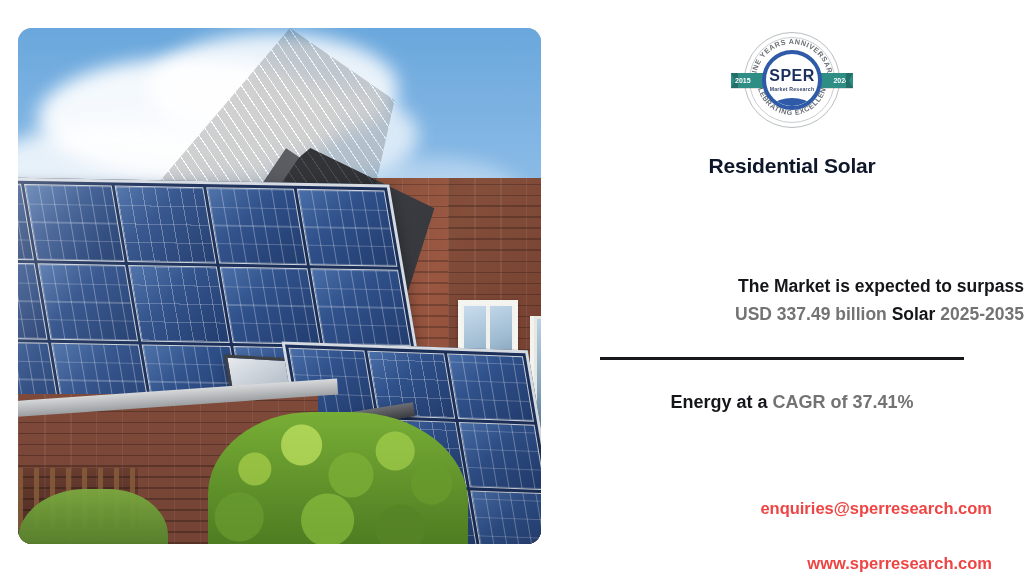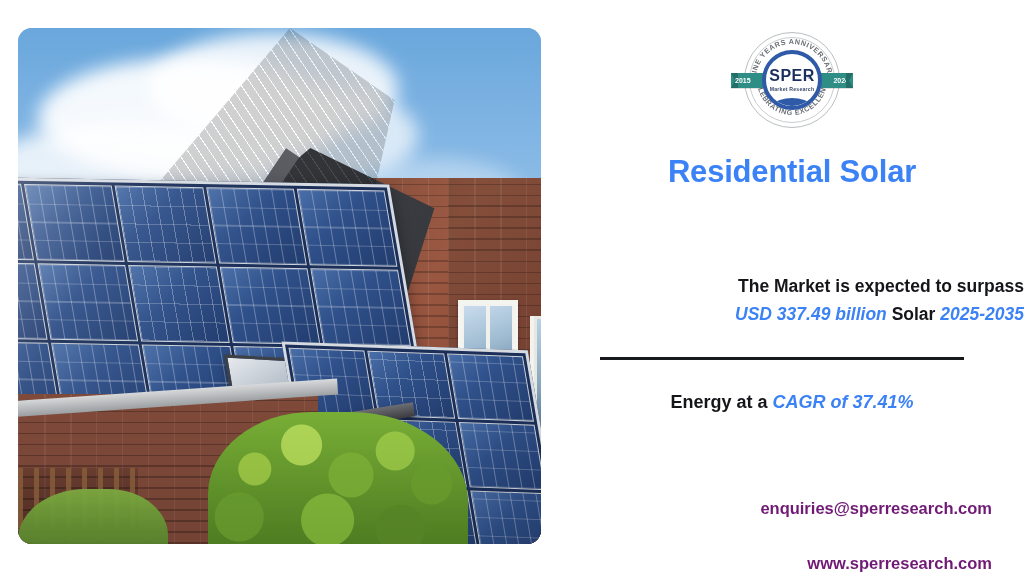--- a/index.html
+++ b/index.html
@@ -346,38 +346,38 @@
   .badge-r {
     position: absolute; right: 7px; top: 20px;
     font-size: 5px; color: #1b2f5e;
   }
 
   
   .title {
     position: absolute;
     left: 0; right: 0; top: 152px;
     text-align: center;
-    font-size: 31px;
+    font-size: 21px;
     font-weight: bold;
     letter-spacing: -0.2px;
     line-height: 1.30;
-    color: #3b82f6;
+    color: #0f172a;
   }
 
   
   .surpass {
     position: absolute;
     left: 0; right: 0; top: 272px;
     text-align: right;
     font-size: 17.5px;
     font-weight: bold;
     line-height: 1.62;
     color: #15161a;
   }
-  .green { color: #3b82f6; font-style: italic; }
+  .green { color: #737373; }
 
   .divider {
     position: absolute;
     left: 40px; width: 364px; top: 357px; height: 2.5px;
     background: #17181c;
   }
 
   .cagr {
     position: absolute;
     left: 0; right: 0; top: 392px;
@@ -386,21 +386,21 @@
     font-weight: bold;
     color: #15161a;
   }
 
   .contact {
     position: absolute;
     left: 0; right: 32px; top: 499px;
     text-align: right;
     font-size: 16.5px;
     font-weight: bold;
-    color: #701a75;
+    color: #ef4444;
   }
   .contact .line2 { margin-top: 36px; }
 </style>
 </head>
 <body>
 
 <div class="banner">
 
   <div class="photo-frame">
     <div class="photo-scene">

